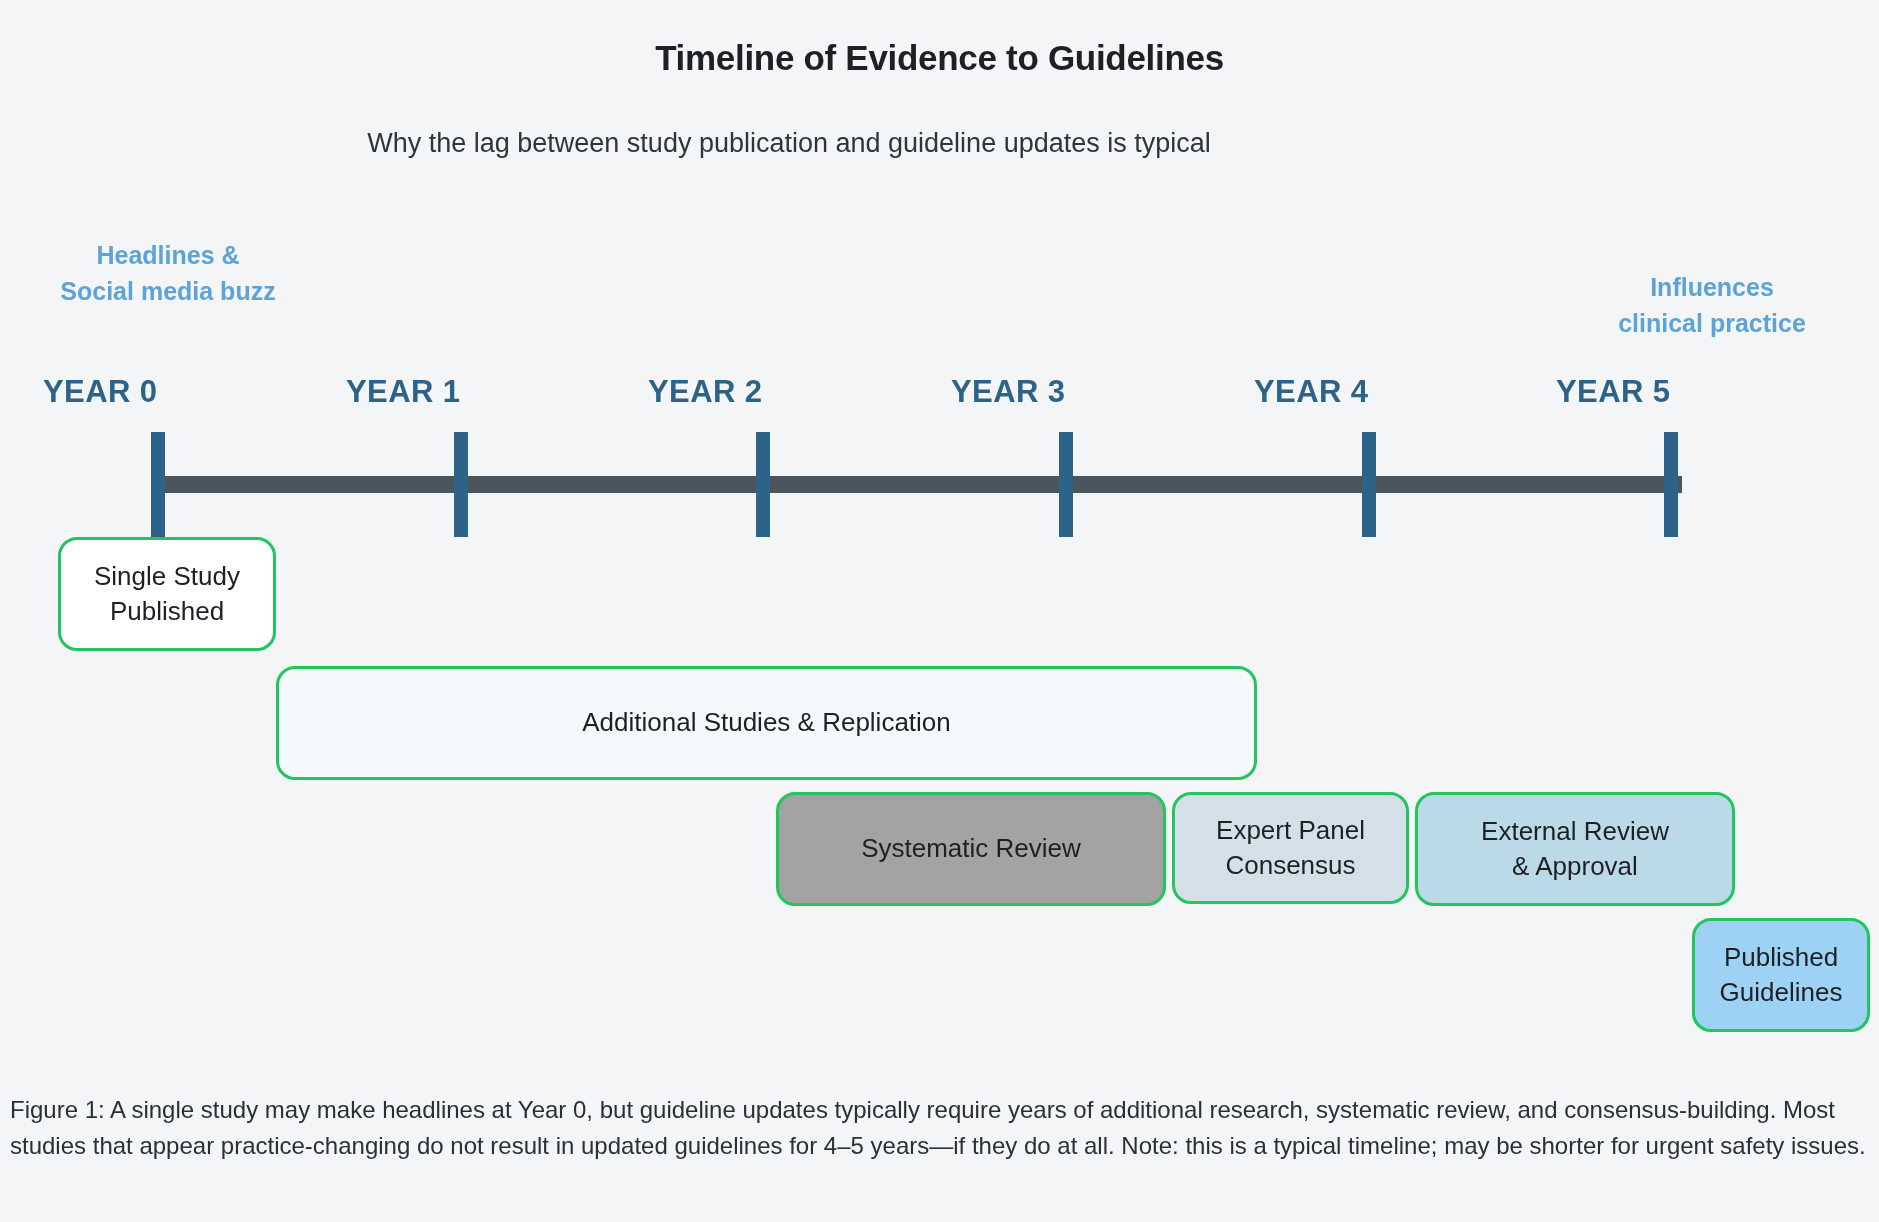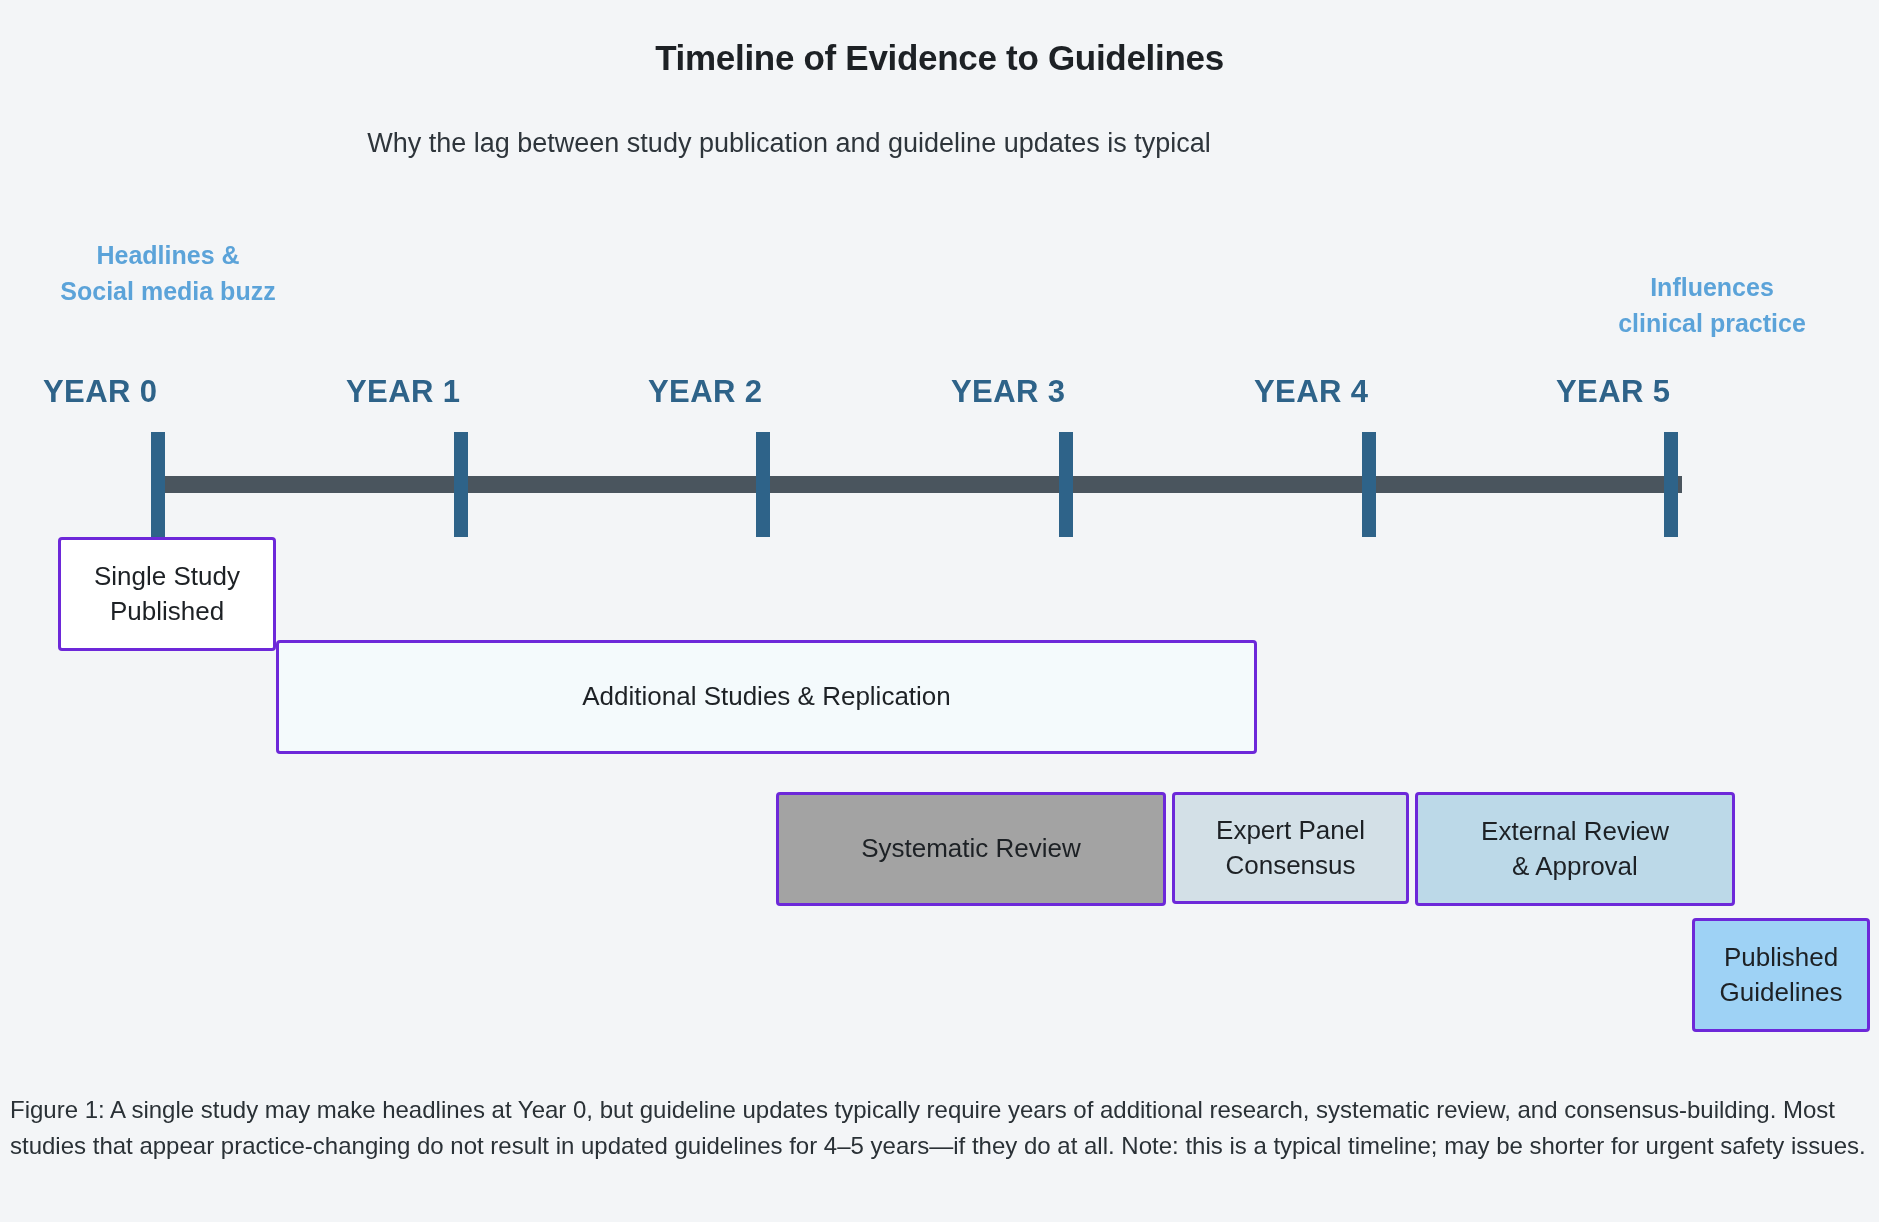--- a/index.html
+++ b/index.html
@@ -91,22 +91,22 @@
     font-weight: 700;
     letter-spacing: 0.4px;
     color: #2e6389;
     white-space: nowrap;
   }
 
   
   .stage-box {
     position: absolute;
     box-sizing: border-box;
-    border: 3px solid #6d28d9;
-    border-radius: 4px;
+    border: 3px solid #22c55e;
+    border-radius: 19px;
     display: flex;
     align-items: center;
     justify-content: center;
     text-align: center;
     font-size: 26px;
     font-weight: 400;
     color: #1d2125;
     line-height: 1.36;
     padding: 4px 10px;
   }
@@ -158,21 +158,21 @@
       <div class="tick" style="left: 1664px; background: rgb(46, 99, 137);"></div>
       <div class="year-label" style="left: 1671px; color: rgb(46, 99, 137);">YEAR 5</div>
     </div>
   <div id="stages-layer">
       <div class="stage-box" style="left: 58px; top: 537px; width: 218px; height: 114px; background: rgb(255, 255, 255);">
         <div class="lbl">
           <span class="ln">Single Study</span>
           <span class="ln">Published</span>
         </div>
       </div>
-      <div class="stage-box" style="left: 276px; top: 640px; width: 981px; height: 114px; background: rgb(244, 250, 252);">
+      <div class="stage-box" style="left: 276px; top: 666px; width: 981px; height: 114px; background: rgb(244, 250, 252);">
         <div class="lbl">
           <span class="ln">Additional Studies &amp; Replication</span>
         </div>
       </div>
       <div class="stage-box" style="left: 776px; top: 792px; width: 390px; height: 114px; background: #a3a3a3;">
         <div class="lbl">
           <span class="ln">Systematic Review</span>
         </div>
       </div>
       <div class="stage-box" style="left: 1172px; top: 792px; width: 237px; height: 112px; background: rgb(211, 224, 231);">

